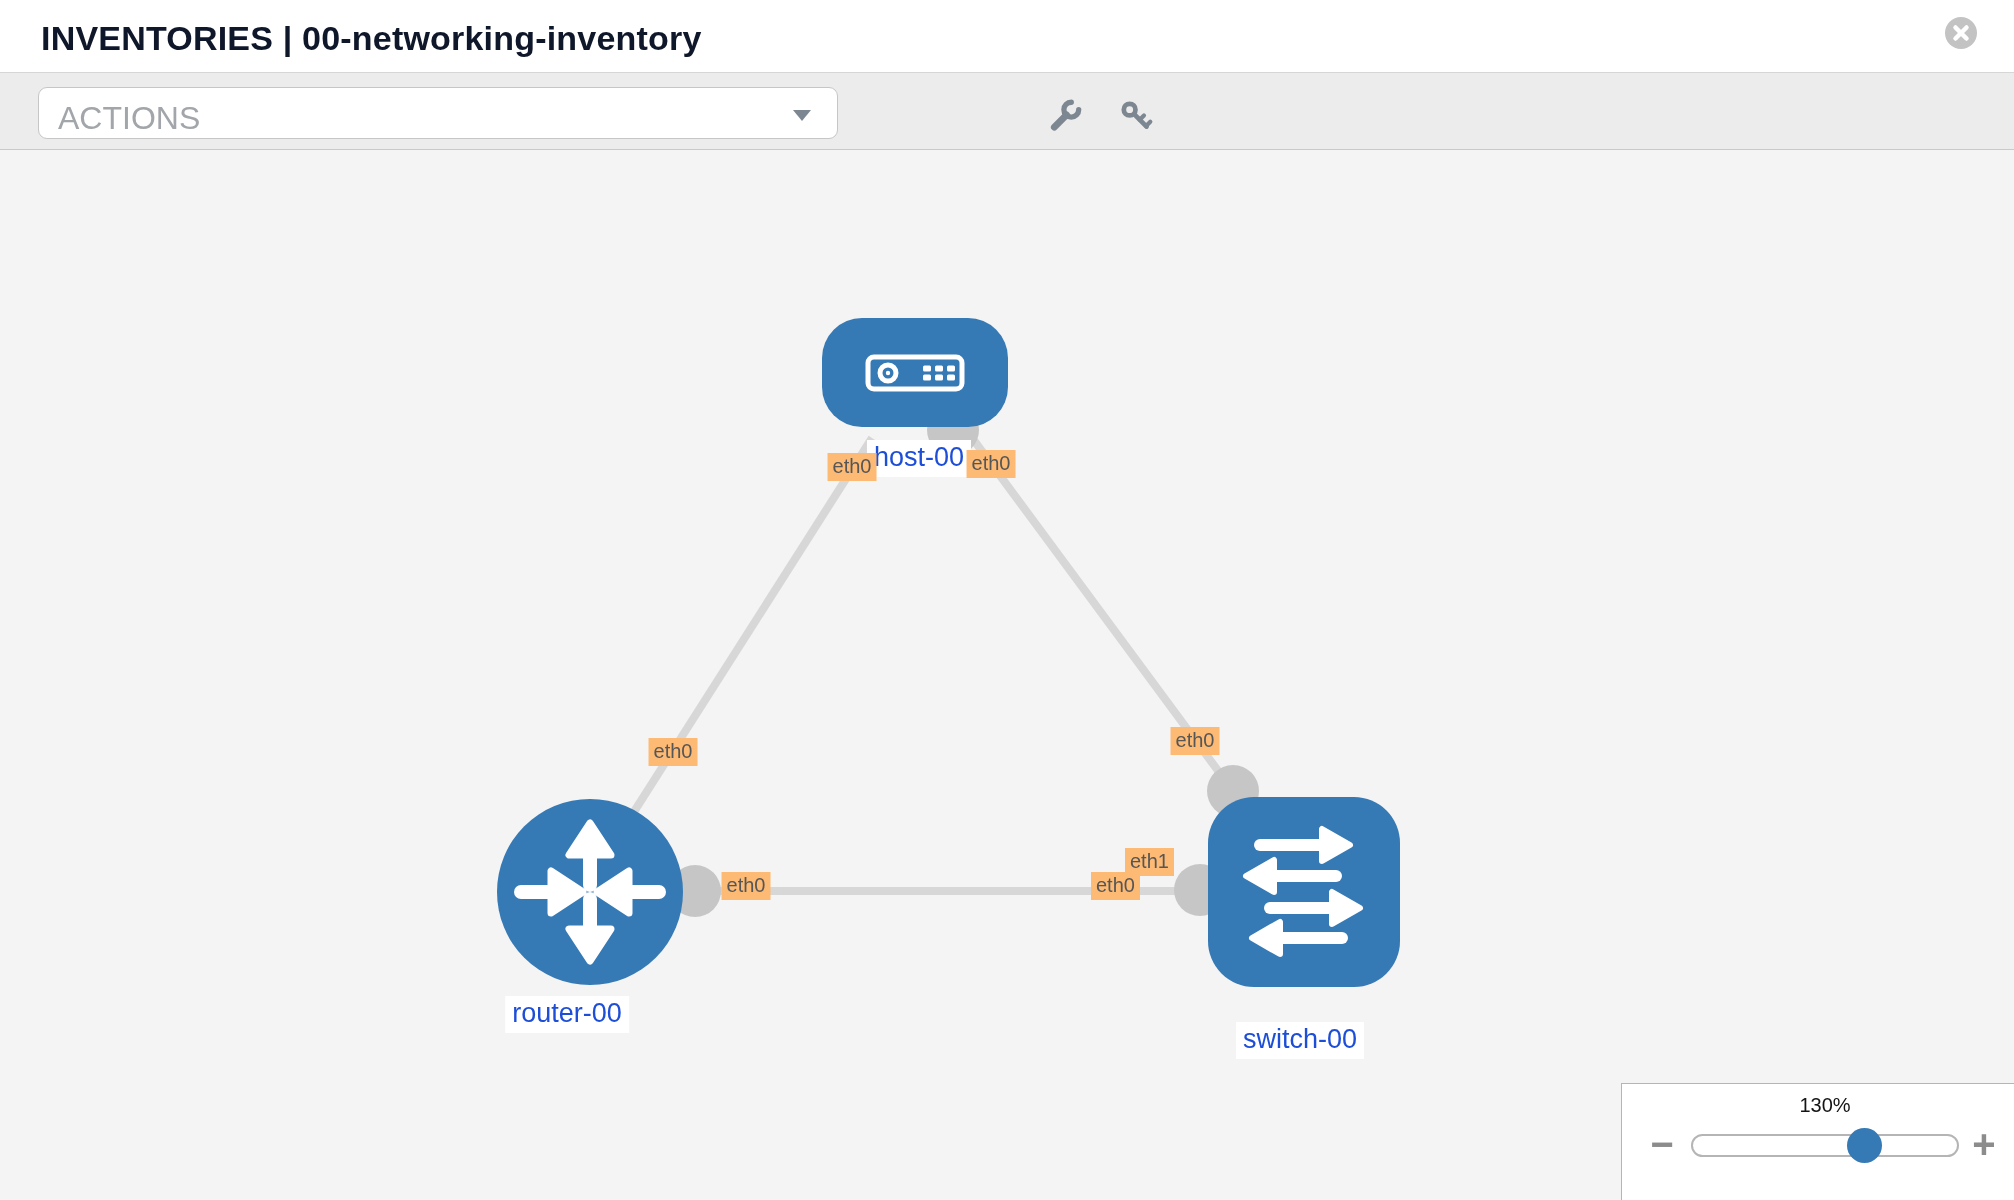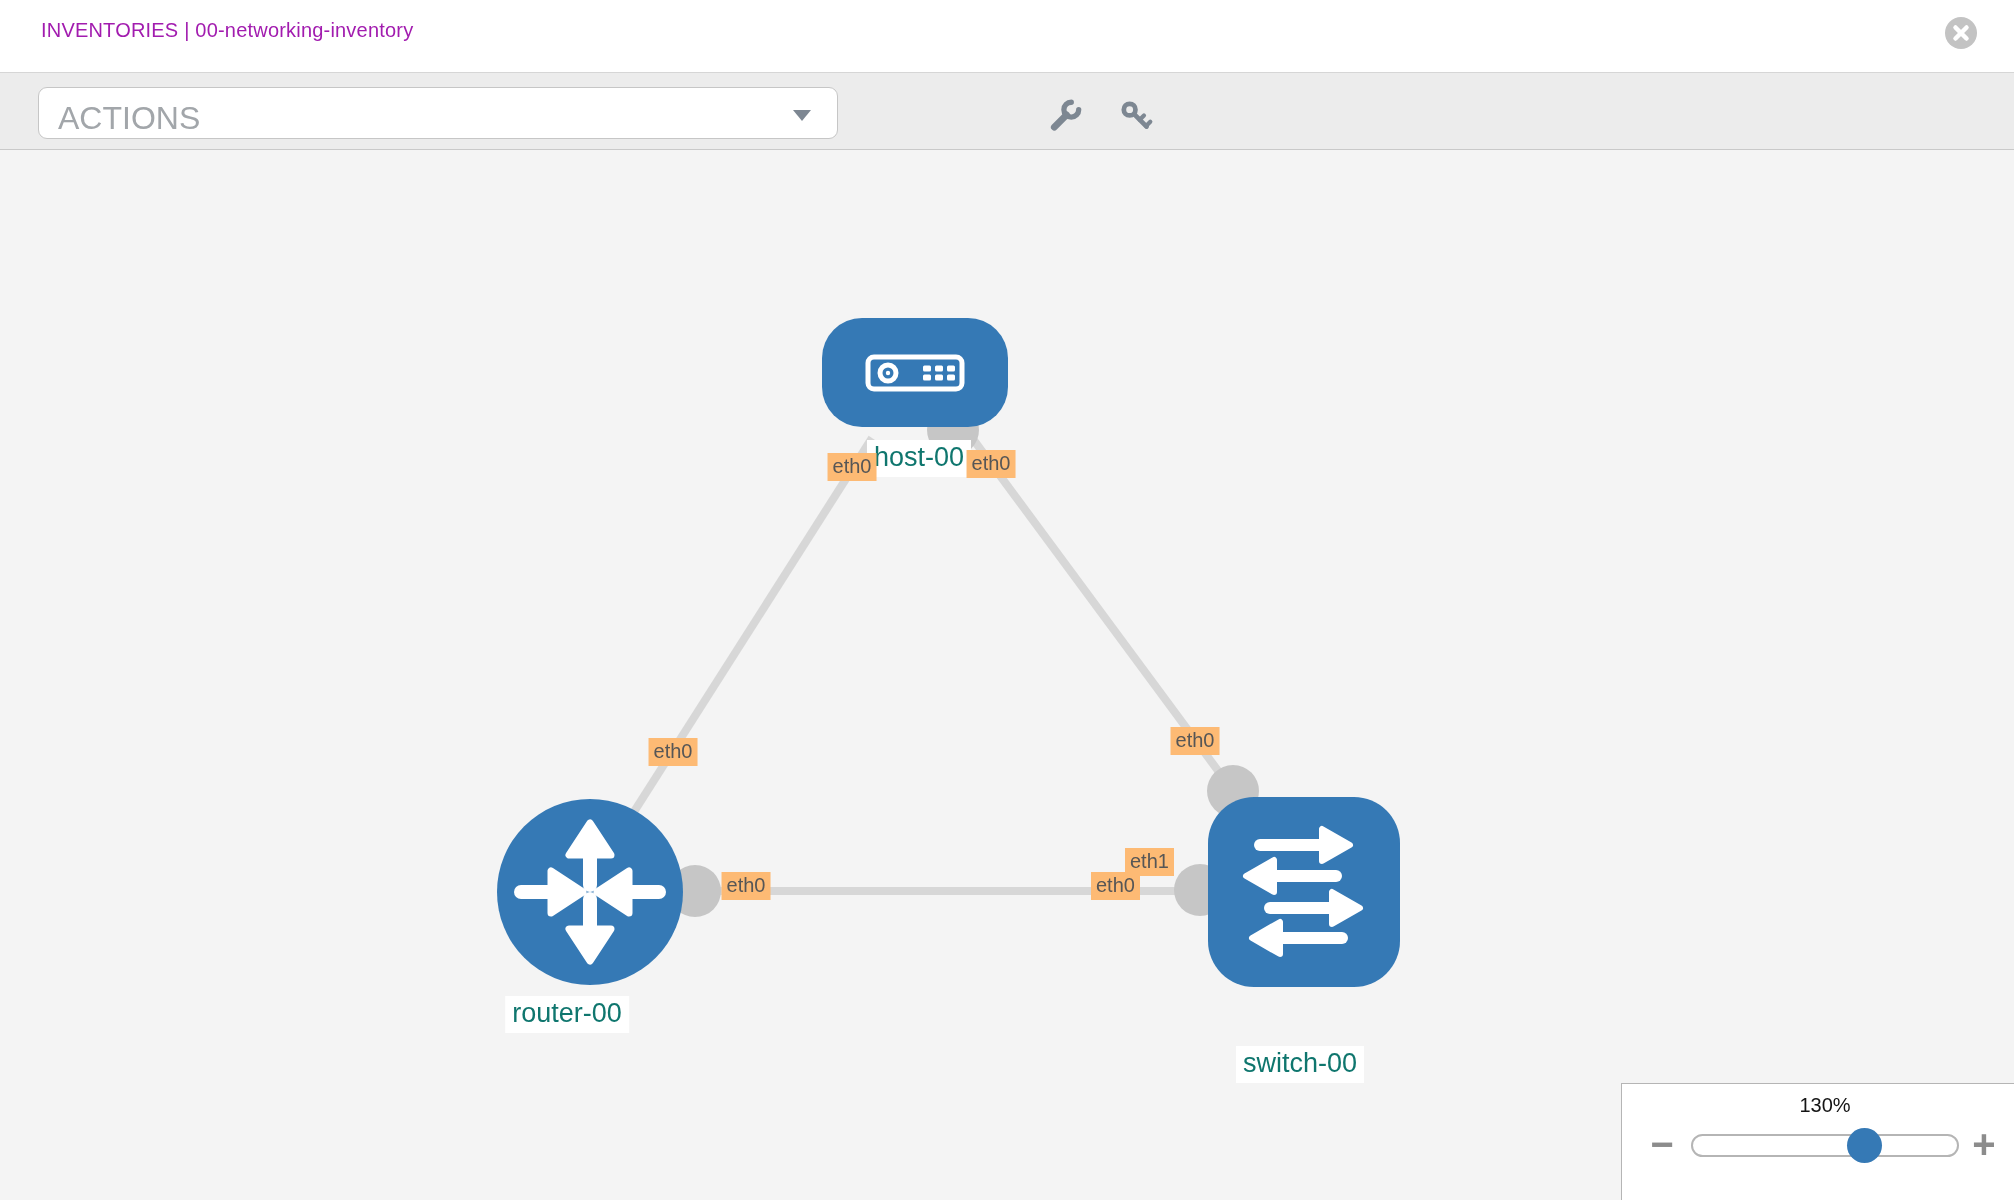--- a/index.html
+++ b/index.html
@@ -2,21 +2,21 @@
 <html><head>
 <meta charset="utf-8">
 <style>
   * { margin:0; padding:0; box-sizing:border-box; }
   html,body { width:2014px; height:1200px; overflow:hidden; }
   body { font-family:"Liberation Sans", sans-serif; background:#fff; }
   #app { position:relative; width:2014px; height:1200px; }
 
   
   #header { position:absolute; left:0; top:0; width:2014px; height:72px; background:#ffffff; }
-  #page-title { position:absolute; left:41px; top:19px; font-size:20px; font-weight:400; color:#a21caf; letter-spacing:0.2px; }
+  #page-title { position:absolute; left:41px; top:19px; font-size:34px; font-weight:700; color:#0f172a; letter-spacing:0.2px; }
   #close-btn { position:absolute; left:1945px; top:17px; width:32px; height:32px; cursor:pointer; }
 
   
   #toolbar { position:absolute; left:0; top:72px; width:2014px; height:78px; background:#ececec;
              border-top:1px solid #d6d6d6; border-bottom:1px solid #c9c9c9; }
   .combo { position:absolute; top:14px; height:52px; background:#fff; border:1px solid #c6c6c6; border-radius:9px; }
   .combo-label { position:absolute; left:19px; top:12px; font-size:32px; color:#a2a6aa; }
   .caret { position:absolute; width:0; height:0; border-left:9px solid transparent; border-right:9px solid transparent;
            border-top:11px solid #7d8792; top:22px; }
   #actions-combo { left:38px; width:800px; }
@@ -26,21 +26,21 @@
   #key-btn    { left:1118px; }
 
   
   #canvas { position:absolute; left:0; top:150px; width:2014px; height:1050px; background:#f4f4f4; overflow:hidden; }
   #links-svg { position:absolute; left:0; top:0; z-index:1; }
   .endpoint { position:absolute; width:52px; height:52px; border-radius:50%; background:#c6c6c6; z-index:2; }
   .node { position:absolute; background:#3579b5; z-index:3; display:flex; align-items:center; justify-content:center; cursor:pointer; }
   #node-host   { left:822px; top:168px; width:186px; height:109px; border-radius:40px; }
   #node-router { left:497px; top:649px; width:186px; height:186px; border-radius:50%; }
   #node-switch { left:1208px; top:647px; width:192px; height:190px; border-radius:46px; }
-  .node-label { position:absolute; background:#fff; color:#0f766e; font-size:27px; padding:2px 7px 4px 7px; z-index:4; white-space:nowrap; }
+  .node-label { position:absolute; background:#fff; color:#1d4ed8; font-size:27px; padding:2px 7px 4px 7px; z-index:4; white-space:nowrap; }
   .iface-label { position:absolute; background:#fdba74; color:#565656; font-size:20px; padding:2px 5px 3px 5px; z-index:4; white-space:nowrap; }
   .ctr { transform:translateX(-50%); }
 
   
   #zoom-panel { position:absolute; left:1621px; top:933px; width:400px; height:280px; background:#fff;
                 border:1px solid #b5b5b5; z-index:10; }
   #zoom-value { position:absolute; left:0; top:10px; width:406px; text-align:center; font-size:20px; color:#141414; }
   #zoom-minus, #zoom-plus { position:absolute; width:40px; text-align:center; font-size:40px; font-weight:700;
                             color:#8c8c8c; cursor:pointer; line-height:40px; }
   #zoom-minus { left:20px; top:40px; }
@@ -145,21 +145,21 @@
           <polygon points="142,48 114,32 114,64"></polygon>
           <polygon points="38,79 66,63 66,95"></polygon>
           <polygon points="152,111 124,95 124,127"></polygon>
           <polygon points="44,141 72,125 72,157"></polygon>
         </g>
       </svg>
     </div>
 
     <div class="node-label ctr" style="left:919px;  top:290px;">host-00</div>
     <div class="node-label ctr" style="left:567px;  top:846px;">router-00</div>
-    <div class="node-label ctr" style="left:1300px; top:896px;">switch-00</div>
+    <div class="node-label ctr" style="left:1300px; top:872px;">switch-00</div>
 
     <div class="iface-label ctr" style="left:852px;  top:303px;">eth0</div>
     <div class="iface-label ctr" style="left:991px;  top:300px;">eth0</div>
     <div class="iface-label ctr" style="left:673px;  top:588px;">eth0</div>
     <div class="iface-label ctr" style="left:746px;  top:722px;">eth0</div>
     <div class="iface-label ctr" style="left:1195px; top:577px;">eth0</div>
     <div class="iface-label" style="left:1091px; top:722px;">eth0</div>
     <div class="iface-label" style="left:1119px; top:698px; z-index:5;margin-left:6px;">eth1</div>
 
     <div id="zoom-panel">

